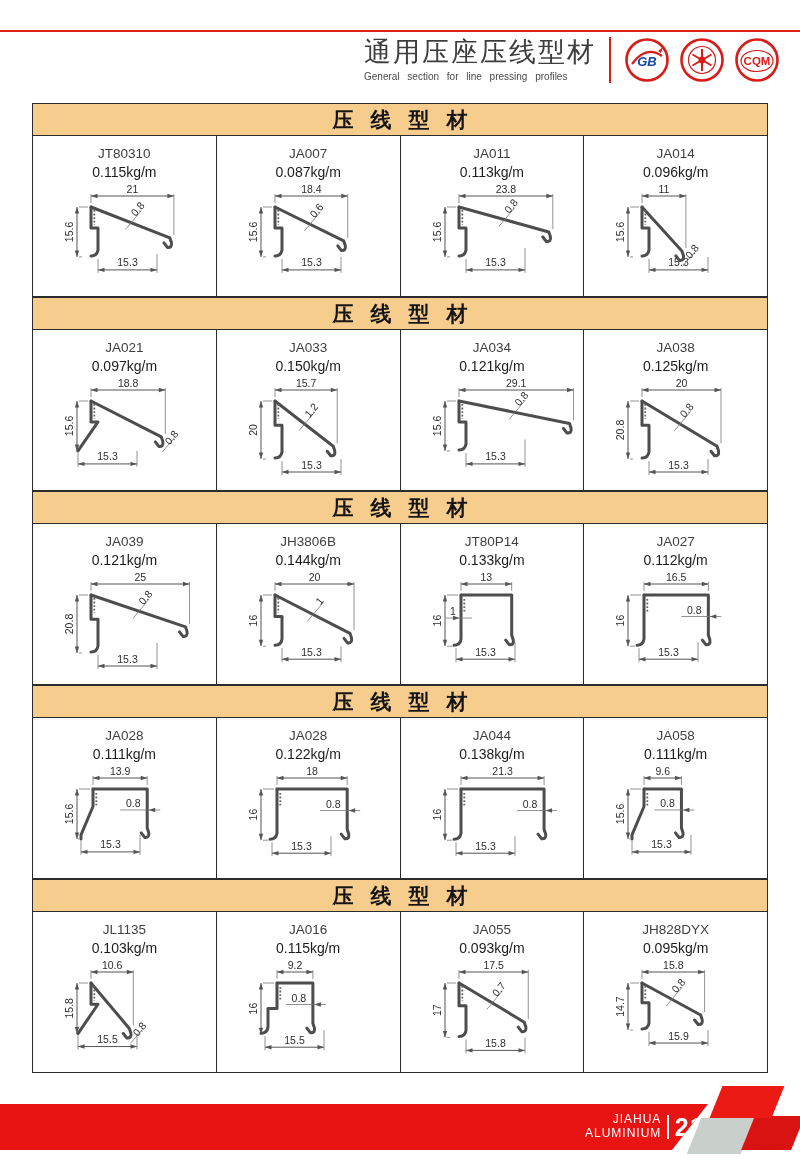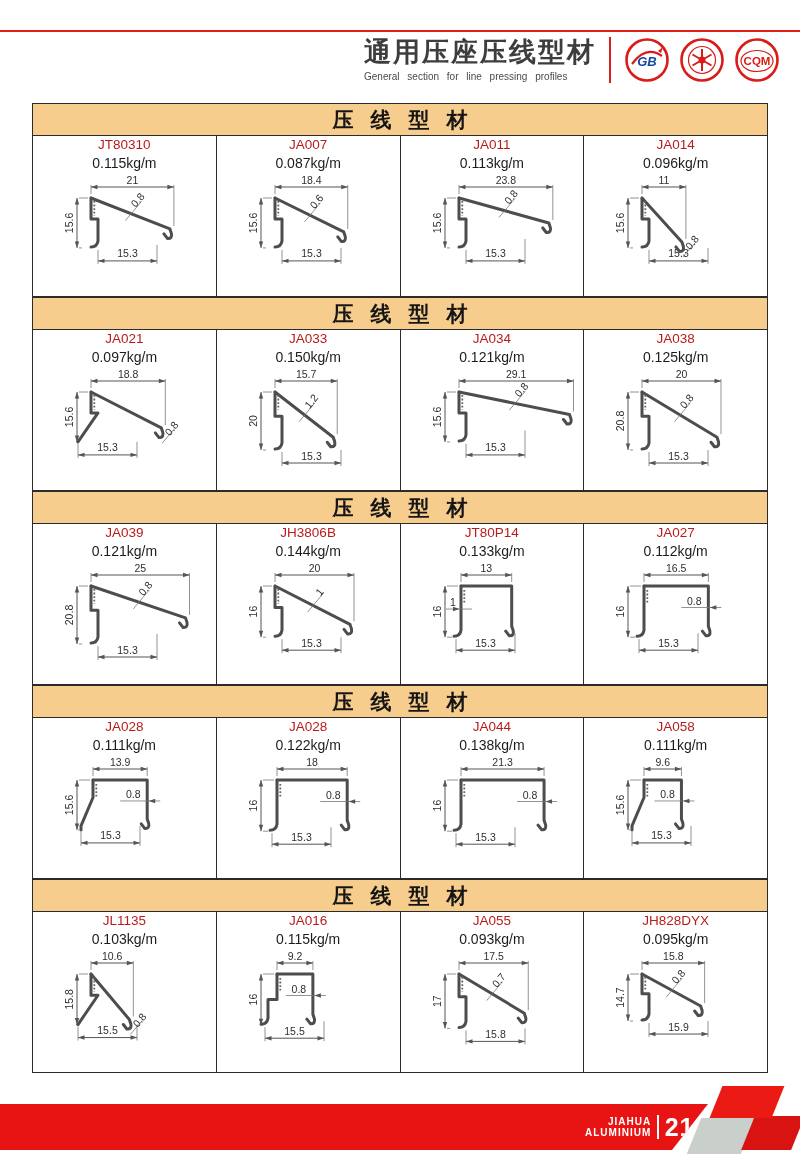--- a/index.html
+++ b/index.html
@@ -4,47 +4,47 @@
 <style>
   html,body{margin:0;padding:0}
   body{width:800px;height:1167px;position:relative;background:#ffffff;
        font-family:"Liberation Sans",sans-serif;overflow:hidden}
 
   .top-rule{position:absolute;top:30px;left:0;width:800px;height:2px;background:#e22017}
 
   .page-header{position:absolute;top:34px;left:0;right:20px;height:52px;
                display:flex;justify-content:flex-end;align-items:center;gap:13px}
   .title-block{text-align:left}
-  .title-zh{font-size:27px;font-weight:bold;color:#3d3d3d;letter-spacing:2px;line-height:1.05}
+  .title-zh{font-size:27px;font-weight:normal;color:#3d3d3d;letter-spacing:2px;line-height:1.05}
   .title-en{font-size:10px;color:#4a4a4a;word-spacing:5px;margin-top:5px}
   .hdr-divider{width:2px;height:46px;background:#d6201b}
   .logos{display:flex;gap:9px;align-items:flex-start}
 
   .sections{position:absolute;top:103px;left:32px;width:736px}
   .sec-header{background:#f7cd8e;border:1.6px solid #2b2b2b;height:31px;line-height:31px;
               text-align:center;font-size:21px;font-weight:bold;letter-spacing:17px;
               text-indent:17px;color:#151515}
   .sec-body{border:1.6px solid #2b2b2b;border-top:none;display:flex;height:160px;background:#fff}
   .cell{flex:1;text-align:center;overflow:hidden;min-width:0}
   .cell + .cell{border-left:1.6px solid #2b2b2b}
-  .code{margin-top:0;font-size:13.5px;color:#b91c1c;line-height:18px}
+  .code{margin-top:9px;font-size:13.5px;color:#404040;line-height:18px}
   .weight{font-size:14px;color:#1c1c1c;line-height:18px}
 
   svg .dt{font-size:10.5px;fill:#2e2e2e;font-family:"Liberation Sans",sans-serif}
   .pf{stroke:#4d4d4d;stroke-width:3;fill:none;stroke-linejoin:round;stroke-linecap:round}
   .dl{stroke:#555;stroke-width:1}
   .ext{stroke:#777;stroke-width:0.8;fill:none}
   .ser{stroke:#666;stroke-width:1.8;stroke-dasharray:1.8 1.8}
 
   .footer-band{position:absolute;top:1104px;left:0;width:800px;height:46px;background:#e81414;
                clip-path:polygon(0 0,88.5% 0,84% 100%,0 100%)}
   .footer-note{position:absolute;left:46px;top:0;height:46px;line-height:46px;color:#fff;
                font-size:9.5px;letter-spacing:1px;font-weight:bold;white-space:nowrap}
   .brand{position:absolute;left:585px;top:0;height:46px;display:flex;align-items:center;gap:6px;color:#fff}
-  .brand-lines{text-align:right;font-size:10px;font-weight:bold;letter-spacing:1px;line-height:1.15}
+  .brand-lines{text-align:right;font-size:12px;font-weight:normal;letter-spacing:1px;line-height:1.15}
   .brand-divider{width:1.5px;height:24px;background:#fff}
   .page-num{font-size:25px;font-weight:bold;letter-spacing:1px}
 
   .deco{position:absolute;pointer-events:none}
   .d2{left:694px;top:1118px;width:54px;height:36px;background:#c9cfcb;transform:skewX(-22deg)}
   .d3{left:748px;top:1116px;width:50px;height:34px;background:#d91212;transform:skewX(-22deg)}
   .d1{left:716px;top:1086px;width:62px;height:32px;background:#ec1a14;transform:skewX(-22deg)}
 </style>
 </head>
 <body>

